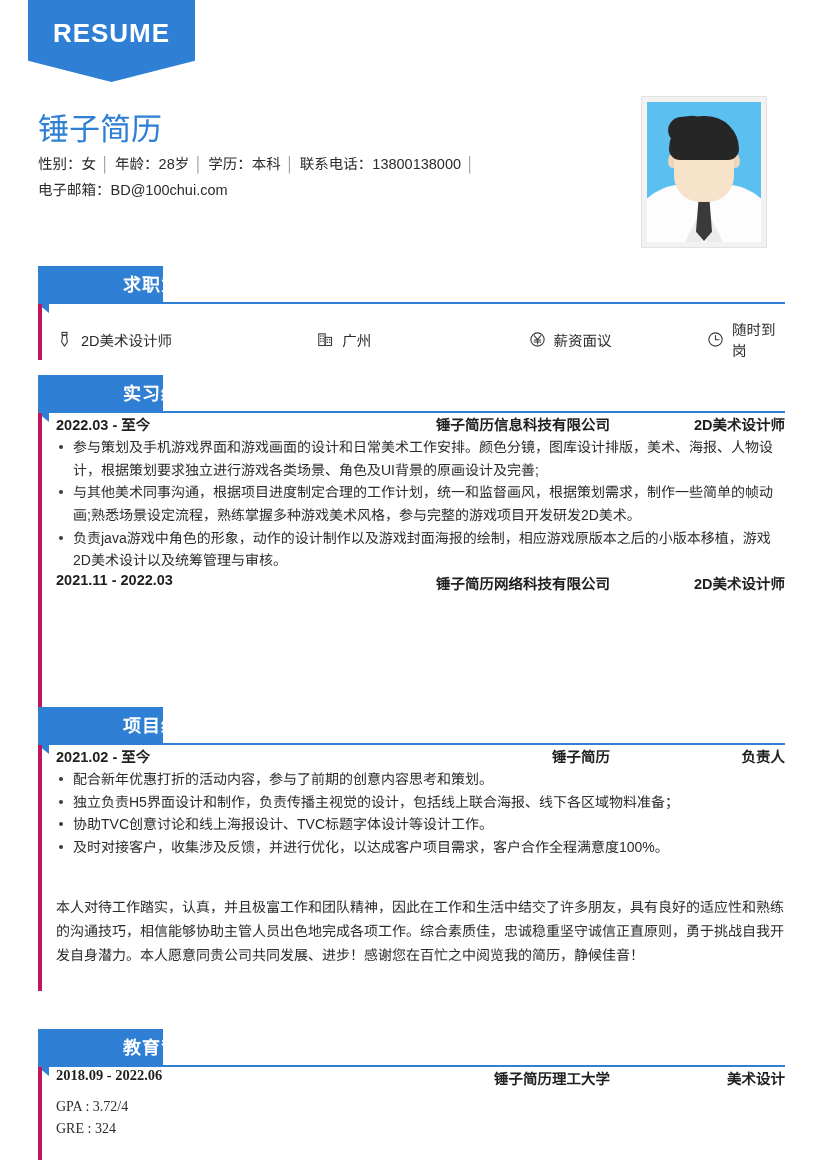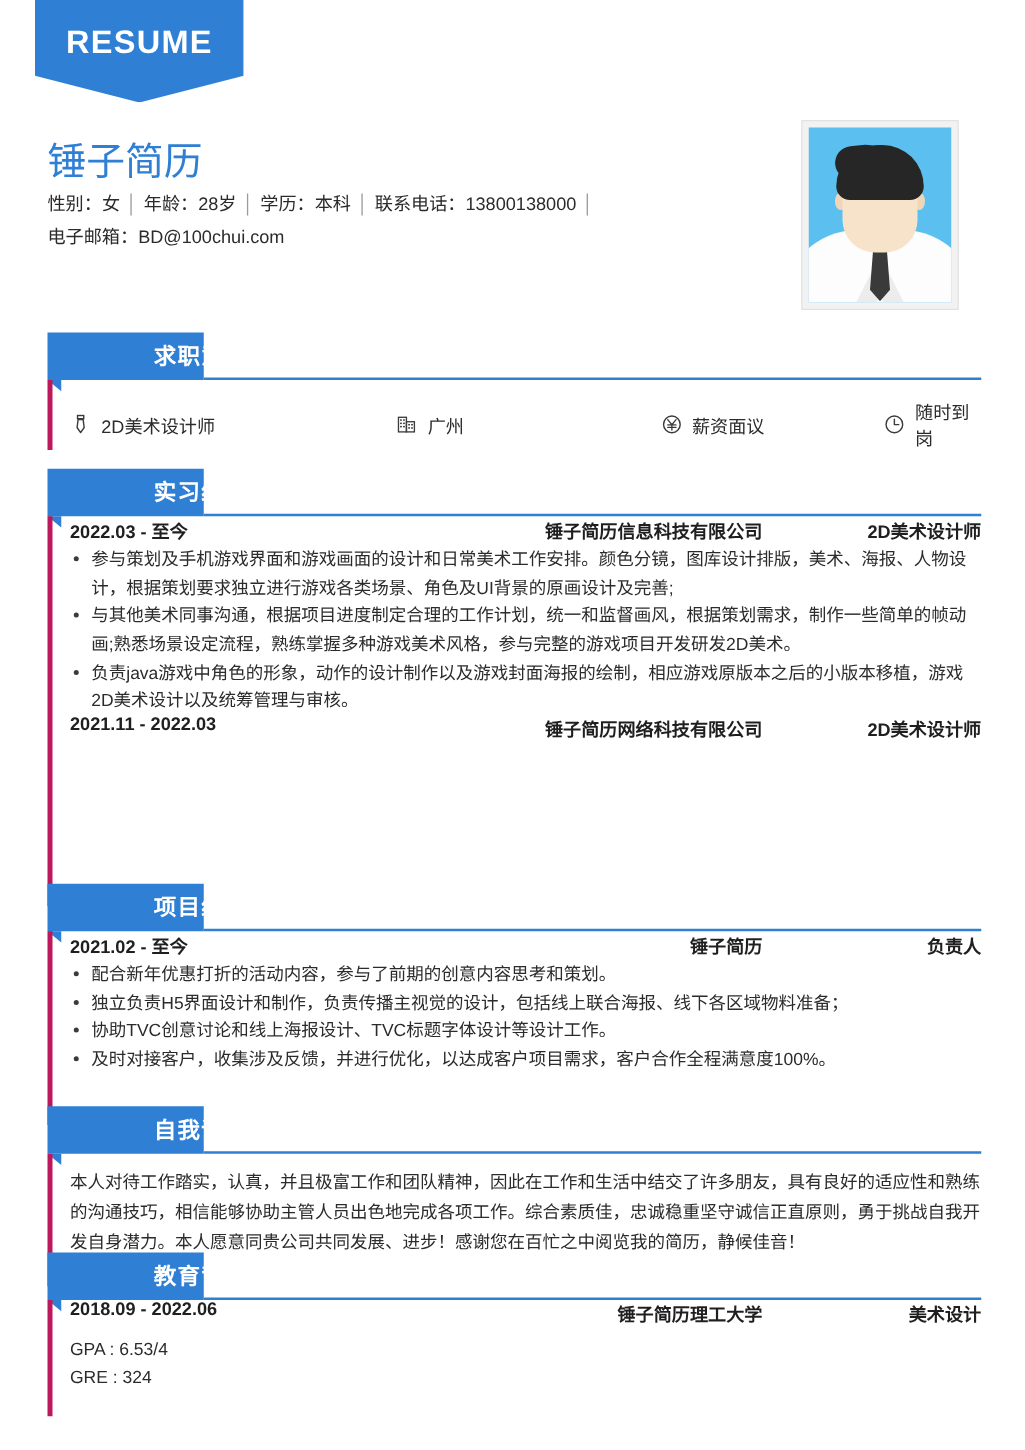--- a/index.html
+++ b/index.html
@@ -435,42 +435,36 @@
         <li>配合新年优惠打折的活动内容，参与了前期的创意内容思考和策划。</li>
         <li>独立负责H5界面设计和制作，负责传播主视觉的设计，包括线上联合海报、线下各区域物料准备；</li>
         <li>协助TVC创意讨论和线上海报设计、TVC标题字体设计等设计工作。</li>
         <li>及时对接客户，收集涉及反馈，并进行优化，以达成客户项目需求，客户合作全程满意度100%。</li>
       </ul>
     </div>
   </div>
 </div>
 
 <div class="section" style="top:885px;">
-  <div class="sec-head">
-    <div class="box"></div>
-    <div class="title">自我评价</div>
-    <div class="rule"></div>
-    <div class="tail"></div>
-  </div>
   <div class="sec-body" style="min-height:106px;">
     <p class="para">本人对待工作踏实，认真，并且极富工作和团队精神，因此在工作和生活中结交了许多朋友，具有良好的适应性和熟练的沟通技巧，相信能够协助主管人员出色地完成各项工作。综合素质佳，忠诚稳重坚守诚信正直原则，勇于挑战自我开发自身潜力。本人愿意同贵公司共同发展、进步！感谢您在百忙之中阅览我的简历，静候佳音！</p>
   </div>
 </div>
 
-<div class="section" style="top:1002px;">
+<div class="section" style="top:1029px;font-family:Liberation Serif, serif;">
   <div class="sec-head">
     <div class="box"></div>
     <div class="title">教育背景</div>
     <div class="rule"></div>
     <div class="tail"></div>
   </div>
   <div class="sec-body" style="min-height:93px;">
     <div class="entry">
       <div class="entry-head">
         <div class="eh-date">2018.09 - 2022.06</div>
         <div class="eh-org">锤子简历理工大学</div>
         <div class="eh-role">美术设计</div>
       </div>
-      <div class="edu-line" style="padding-top:6px;">GPA : 6.53/4</div>
+      <div class="edu-line" style="padding-top:6px;">GPA : 3.72/4</div>
       <div class="edu-line">GRE : 324</div>
     </div>
   </div>
 </div>
 
 </body></html>

